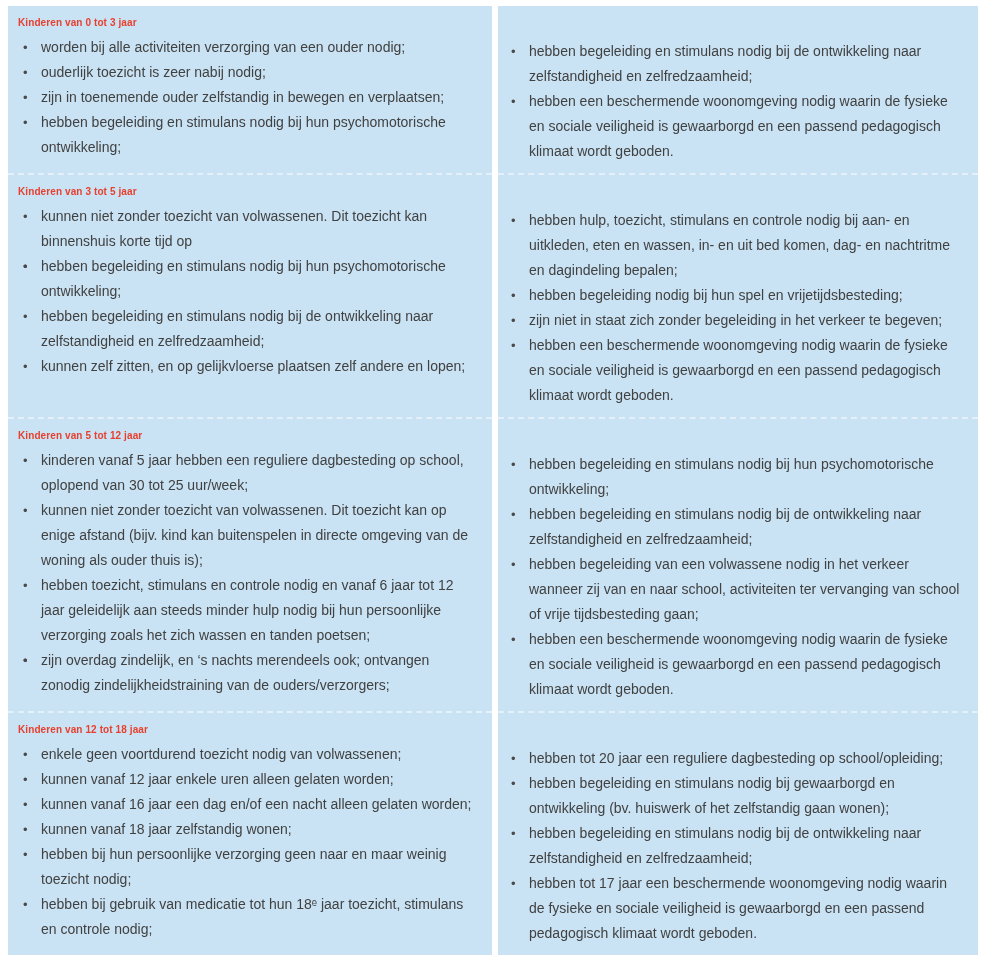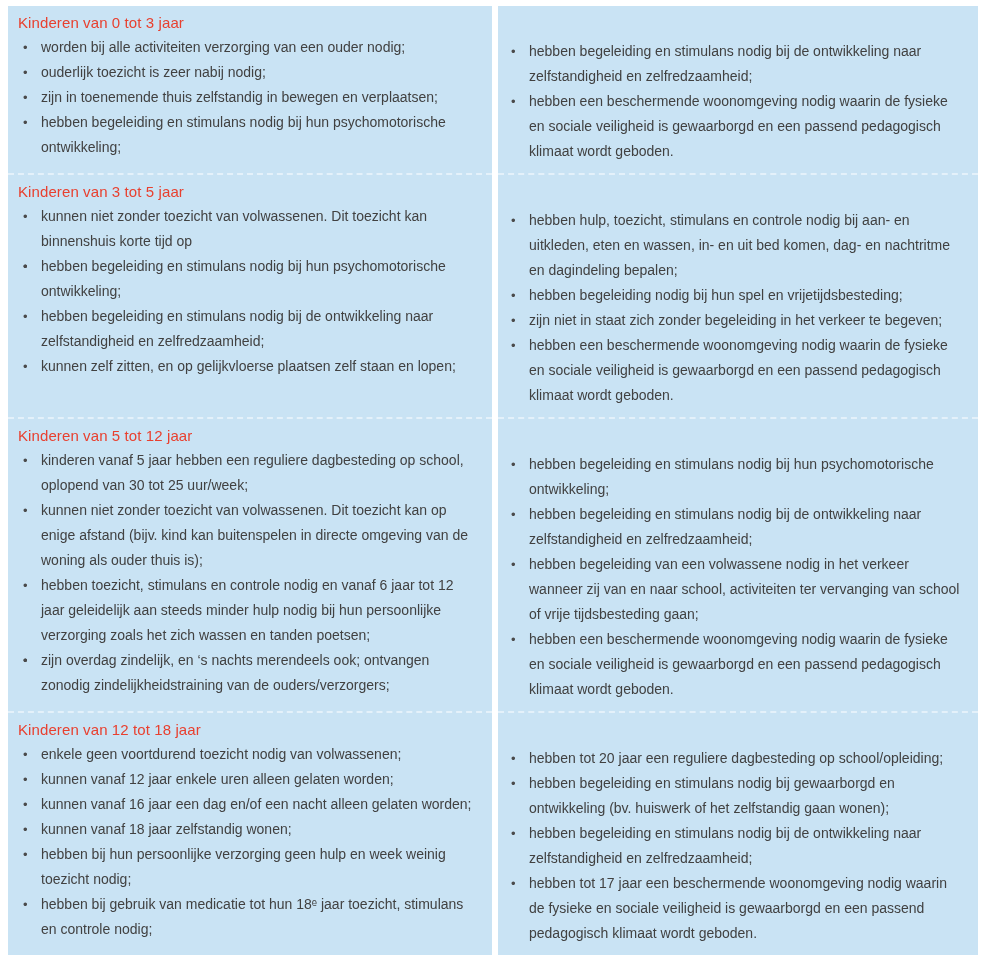--- a/index.html
+++ b/index.html
@@ -25,22 +25,22 @@
   .cell{
     background:var(--panel-bg);
     padding:6px 14px 9px 10px;
     flex:1 1 0;
   }
   .cell.right{padding:6px 12px 9px 8px;}
   .section:not(:first-child) .cell{border-top:2px dashed var(--sep);}
   .gutter{width:6px;background:var(--page-bg);flex:0 0 6px;}
   .hdr{
     color:var(--header-red);
-    font-size:15px;
-    font-weight:normal;
+    font-size:10px;
+    font-weight:bold;
     line-height:21px;
     margin-bottom:2px;
     letter-spacing:.1px;
   }
   .right .list{padding-top:27px;}
   .list{list-style:none;}
   .item{
     position:relative;
     padding-left:23px;
     font-size:14px;
@@ -59,21 +59,21 @@
 <div class="panel">
   <div id="sections-root">
   <section class="section">
     <div class="cell left">
       <h2 class="hdr">Kinderen van 0 tot 3 jaar</h2>
       <ul class="list">
   <li class="item"><span class="dot">•</span><span class="txt">worden bij alle activiteiten verzorging van een ouder nodig;</span></li>
 
   <li class="item"><span class="dot">•</span><span class="txt">ouderlijk toezicht is zeer nabij nodig;</span></li>
 
-  <li class="item"><span class="dot">•</span><span class="txt">zijn in toenemende thuis zelfstandig in bewegen en verplaatsen;</span></li>
+  <li class="item"><span class="dot">•</span><span class="txt">zijn in toenemende ouder zelfstandig in bewegen en verplaatsen;</span></li>
 
   <li class="item"><span class="dot">•</span><span class="txt">hebben begeleiding en stimulans nodig bij hun psychomotorische ontwikkeling;</span></li>
 </ul>
     </div>
     <div class="gutter"></div>
     <div class="cell right">
       <ul class="list">
   <li class="item"><span class="dot">•</span><span class="txt">hebben begeleiding en stimulans nodig bij de ontwikkeling naar zelfstandigheid en zelfredzaamheid;</span></li>
 
   <li class="item"><span class="dot">•</span><span class="txt">hebben een beschermende woonomgeving nodig waarin de fysieke en sociale veiligheid is gewaarborgd en een passend pedagogisch klimaat wordt geboden.</span></li>
@@ -86,21 +86,21 @@
       <h2 class="hdr">Kinderen van 3 tot 5 jaar</h2>
       <ul class="list">
   <li class="item"><span class="dot">•</span><span class="txt">kunnen niet zonder toezicht van volwassenen. Dit toezicht kan binnenshuis korte tijd op</span></li>
 
   <li class="item"><span class="dot">•</span></li>
 
   <li class="item"><span class="dot">•</span><span class="txt">hebben begeleiding en stimulans nodig bij hun psychomotorische ontwikkeling;</span></li>
 
   <li class="item"><span class="dot">•</span><span class="txt">hebben begeleiding en stimulans nodig bij de ontwikkeling naar zelfstandigheid en zelfredzaamheid;</span></li>
 
-  <li class="item"><span class="dot">•</span><span class="txt">kunnen zelf zitten, en op gelijkvloerse plaatsen zelf staan en lopen;</span></li>
+  <li class="item"><span class="dot">•</span><span class="txt">kunnen zelf zitten, en op gelijkvloerse plaatsen zelf andere en lopen;</span></li>
 </ul>
     </div>
     <div class="gutter"></div>
     <div class="cell right">
       <ul class="list">
   <li class="item"><span class="dot">•</span><span class="txt">hebben hulp, toezicht, stimulans en controle nodig bij aan- en uitkleden, eten en wassen, in- en uit bed komen, dag- en nachtritme en dagindeling bepalen;</span></li>
 
   <li class="item"><span class="dot">•</span><span class="txt">hebben begeleiding nodig bij hun spel en vrijetijdsbesteding;</span></li>
 
   <li class="item"><span class="dot">•</span><span class="txt">zijn niet in staat zich zonder begeleiding in het verkeer te begeven;</span></li>
@@ -144,21 +144,21 @@
       <h2 class="hdr">Kinderen van 12 tot 18 jaar</h2>
       <ul class="list">
   <li class="item"><span class="dot">•</span><span class="txt">enkele geen voortdurend toezicht nodig van volwassenen;</span></li>
 
   <li class="item"><span class="dot">•</span><span class="txt">kunnen vanaf 12 jaar enkele uren alleen gelaten worden;</span></li>
 
   <li class="item"><span class="dot">•</span><span class="txt">kunnen vanaf 16 jaar een dag en/of een nacht alleen gelaten worden;</span></li>
 
   <li class="item"><span class="dot">•</span><span class="txt">kunnen vanaf 18 jaar zelfstandig wonen;</span></li>
 
-  <li class="item"><span class="dot">•</span><span class="txt">hebben bij hun persoonlijke verzorging geen hulp en week weinig toezicht nodig;</span></li>
+  <li class="item"><span class="dot">•</span><span class="txt">hebben bij hun persoonlijke verzorging geen naar en maar weinig toezicht nodig;</span></li>
 
   <li class="item"><span class="dot">•</span><span class="txt">hebben bij gebruik van medicatie tot hun 18ᵉ jaar toezicht, stimulans en controle nodig;</span></li>
 </ul>
     </div>
     <div class="gutter"></div>
     <div class="cell right">
       <ul class="list">
   <li class="item"><span class="dot">•</span><span class="txt">hebben tot 20 jaar een reguliere dagbesteding op school/opleiding;</span></li>
 
   <li class="item"><span class="dot">•</span><span class="txt">hebben begeleiding en stimulans nodig bij gewaarborgd en ontwikkeling (bv. huiswerk of het zelfstandig gaan wonen);</span></li>

